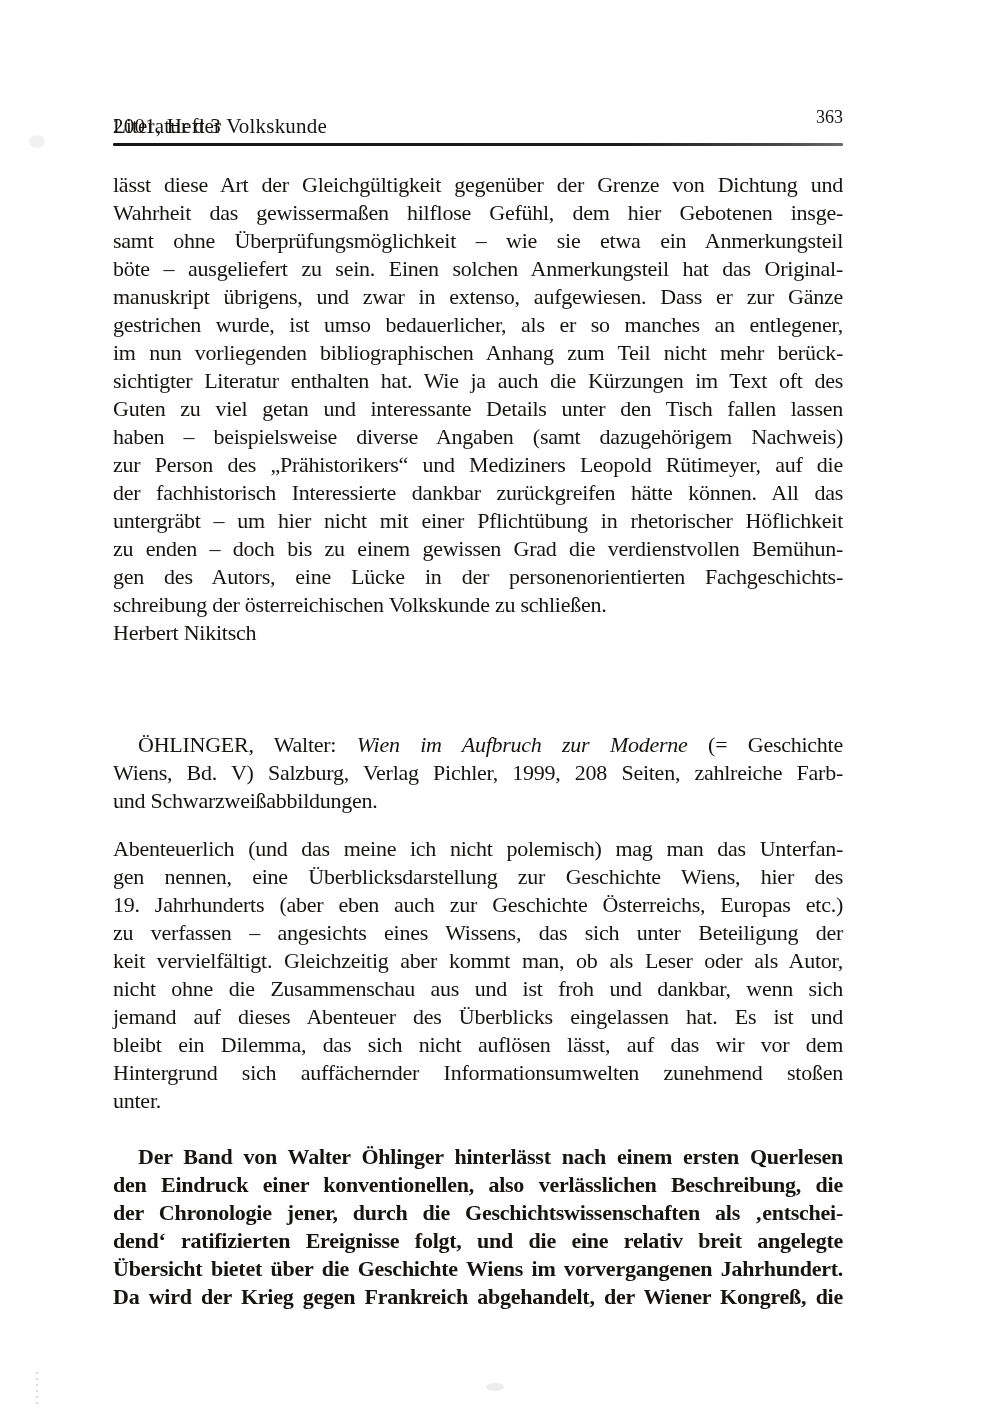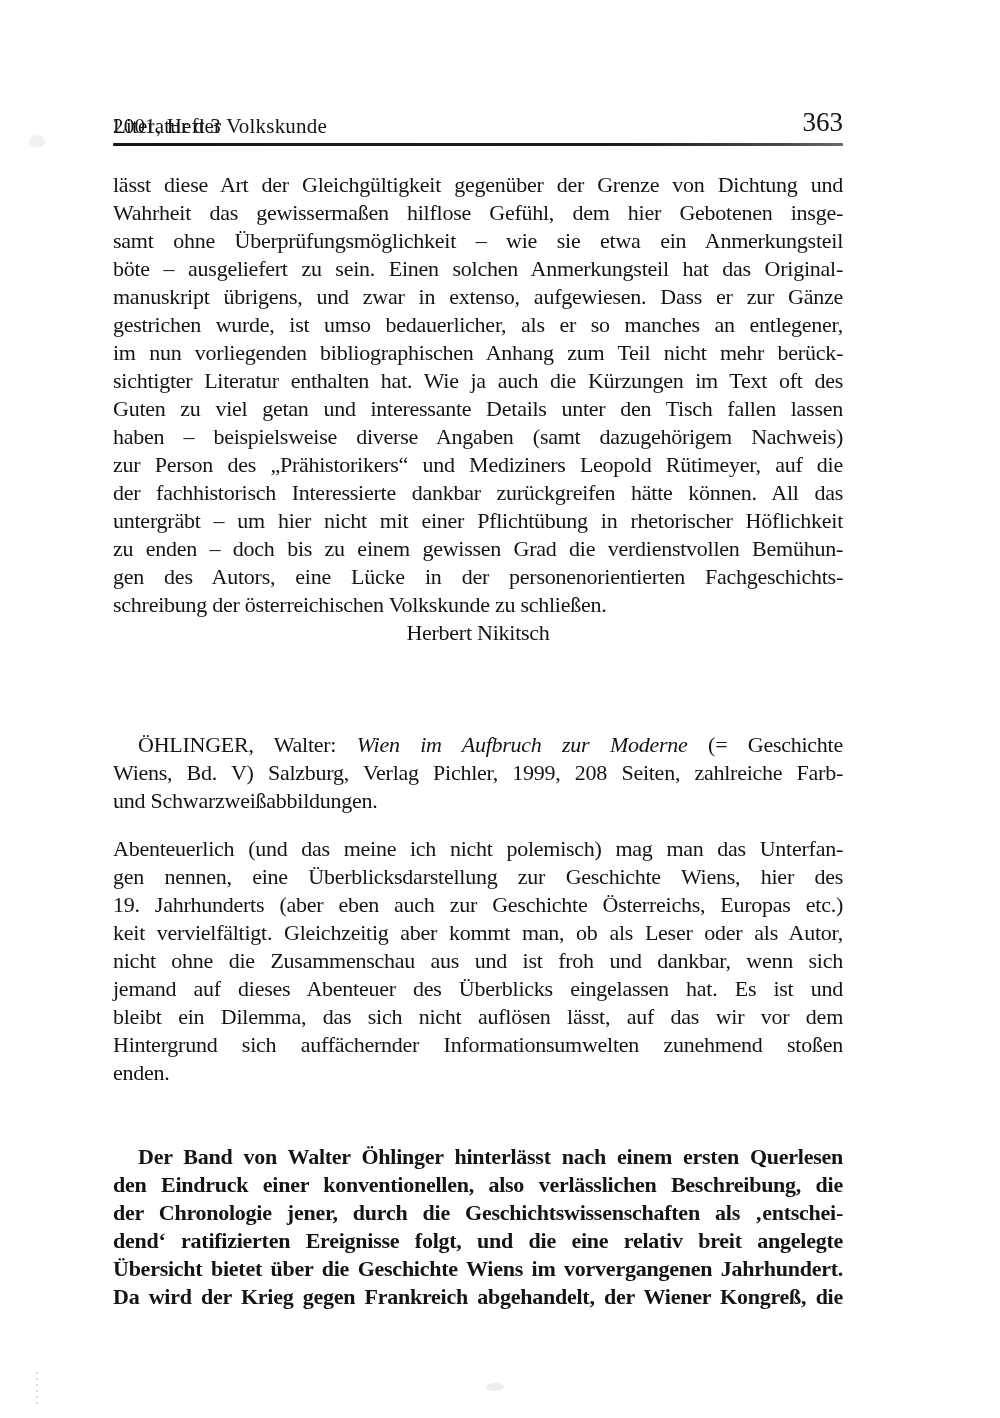--- a/index.html
+++ b/index.html
@@ -18,38 +18,38 @@
   .h-left {
     position: absolute; left: 0; top: 2px;
     font-size: 21px; letter-spacing: 0.2px;
   }
   .h-center {
     position: absolute; left: 0; top: 2px; width: 100%;
     font-size: 21px; letter-spacing: 0.2px;
   }
   .h-right {
     position: absolute; right: 0; top: -5px;
-    font-size: 27px;
+    font-size: 18px;
   }
   .head-rule {
     position: absolute; left: 113px; top: 143px;
     width: 730px; height: 3px;
     background: linear-gradient(to right, #161616 0%, #1c1c1c 70%, #4a4a4a 92%, #6a6a6a 100%);
     border-radius: 1px;
   }
   .textblock {
     position: absolute; left: 113px; width: 730px;
     font-size: 22px; letter-spacing: -0.25px;
   }
   .line {
     height: 28px; line-height: 28px; overflow: visible;
   }
   .j { text-align: justify; text-align-last: justify; }
   .indent { text-indent: 25px; }
-  .sig { text-align: center; }
+  .sig { text-align: left; }
   .ital { font-style: italic; }
   #para-nikitsch { top: 171px; }
   #citation { top: 723px; margin-top: 8px; }
   #para-abenteuerlich { top: 835px; }
   #para-derband { top: 1143px; font-weight: bold; }
   
   .artifact-dotted {
     position: absolute; left: 36px; top: 1372px;
     width: 2px; height: 32px;
     background: repeating-linear-gradient(to bottom, #c9c9c9 0 2px, transparent 2px 6px);
@@ -97,26 +97,27 @@
 <div class="textblock" id="citation">
   <div class="line j indent"><span>ÖHLINGER, Walter: </span><span class="ital">Wien im Aufbruch zur Moderne</span><span> (= Geschichte</span></div>
   <div class="line j">Wiens, Bd. V) Salzburg, Verlag Pichler, 1999, 208 Seiten, zahlreiche Farb-</div>
   <div class="line">und Schwarzweißabbildungen.</div>
 </div>
 
 <div class="textblock" id="para-abenteuerlich">
   <div class="line j">Abenteuerlich (und das meine ich nicht polemisch) mag man das Unterfan-</div>
   <div class="line j">gen nennen, eine Überblicksdarstellung zur Geschichte Wiens, hier des</div>
   <div class="line j">19. Jahrhunderts (aber eben auch zur Geschichte Österreichs, Europas etc.)</div>
+  <div class="line j">zu verfassen – angesichts eines Wissens, das sich unter Beteiligung der</div>
   <div class="line j">keit vervielfältigt. Gleichzeitig aber kommt man, ob als Leser oder als Autor,</div>
   <div class="line j">nicht ohne die Zusammenschau aus und ist froh und dankbar, wenn sich</div>
   <div class="line j">jemand auf dieses Abenteuer des Überblicks eingelassen hat. Es ist und</div>
   <div class="line j">bleibt ein Dilemma, das sich nicht auflösen lässt, auf das wir vor dem</div>
   <div class="line j">Hintergrund sich auffächernder Informationsumwelten zunehmend stoßen</div>
-  <div class="line">enden.</div>
+  <div class="line">unter.</div>
 </div>
 
 <div class="textblock" id="para-derband">
   <div class="line j indent">Der Band von Walter Öhlinger hinterlässt nach einem ersten Querlesen</div>
   <div class="line j">den Eindruck einer konventionellen, also verlässlichen Beschreibung, die</div>
   <div class="line j">der Chronologie jener, durch die Geschichtswissenschaften als ‚entschei-</div>
   <div class="line j">dend‘ ratifizierten Ereignisse folgt, und die eine relativ breit angelegte</div>
   <div class="line j">Übersicht bietet über die Geschichte Wiens im vorvergangenen Jahrhundert.</div>
   <div class="line j">Da wird der Krieg gegen Frankreich abgehandelt, der Wiener Kongreß, die</div>
 </div>

